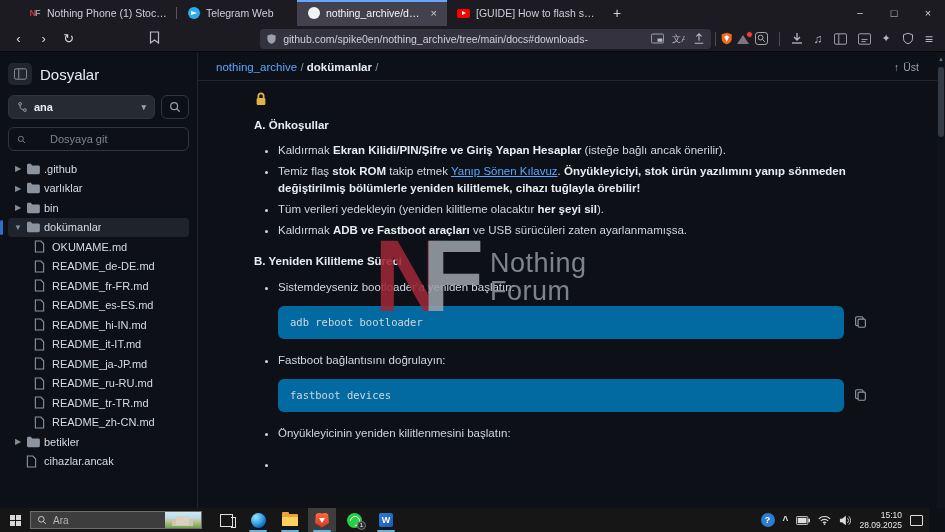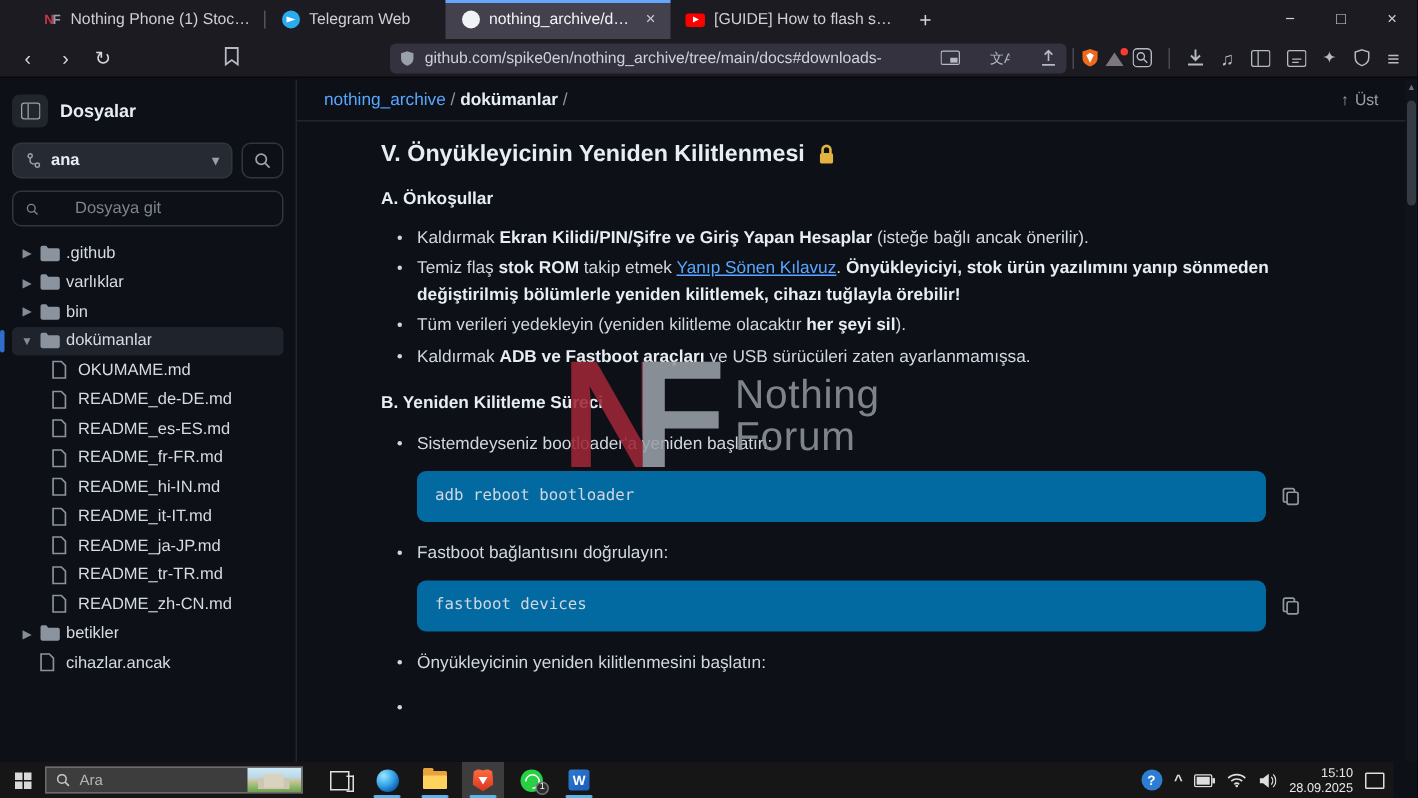--- a/index.html
+++ b/index.html
@@ -25,34 +25,34 @@
   .fav-tg { width:12px; height:12px; border-radius:50%; background:#2aabee; position:relative; }
   .fav-tg::after { content:""; position:absolute; left:3px; top:4px; border-left:6px solid #fff; border-top:2.5px solid transparent; border-bottom:2.5px solid transparent; }
   .fav-gh { width:12px; height:12px; border-radius:50%; background:#f0f3f6; }
   .fav-yt { width:13px; height:9px; border-radius:2px; background:#f00; position:relative; }
   .fav-yt::after { content:""; position:absolute; left:5px; top:2.5px; border-left:4px solid #fff; border-top:2px solid transparent; border-bottom:2px solid transparent; }
 
   .navbar { position:absolute; top:26px; left:0; right:0; height:26px; background:#1c1b22; border-bottom:1px solid #08080c; display:flex; align-items:center; padding:0 8px; gap:4px; }
   .navbtn { color:#d6d6de; font-size:13px; width:22px; text-align:center; }
   .urlbar { display:flex; align-items:center; height:20px; width:470px; margin-left:96px; background:#33323e; border-radius:4px; padding:0 6px; gap:6px; }
   .urlbar .urltext { color:#ccd1d9; font-size:10.5px; white-space:nowrap; overflow:hidden; flex:1; }
-  .pgact { display:flex; align-items:center; gap:20px; }
+  .pgact { display:flex; align-items:center; gap:8px; }
   .glyphbtn { color:#b6bac2; font-size:11px; }
   .vsep { width:1px; height:14px; background:#4a4954; }
   .extmtn { position:relative; width:14px; height:12px; }
   .extmtn .mt { position:absolute; bottom:1px; left:0; border-left:6px solid transparent; border-right:6px solid transparent; border-bottom:9px solid #7d7580; }
   .extmtn .dot { position:absolute; top:-2px; right:-2px; width:7px; height:7px; border-radius:50%; background:#ff3b30; border:1px solid #1c1b22; color:#fff; font-size:5px; text-align:center; line-height:6px; }
   .toolicons { margin-left:auto; display:flex; align-items:center; gap:11px; padding-right:4px; }
 
   
   .gh { position:absolute; top:53px; left:0; right:0; bottom:24px; background:#0d1117; display:flex; }
   .gh-side { width:198px; flex:none; border-right:1px solid #21262d; padding:10px 8px 0 8px; position:relative; }
   .side-head { display:flex; align-items:center; gap:8px; margin-bottom:10px; }
   .iconbox { width:24px; height:22px; border-radius:5px; display:flex; align-items:center; justify-content:center; background:#21262d; }
-  .side-title { color:#e6edf3; font-weight:bold; font-size:12px; }
+  .side-title { color:#e6edf3; font-weight:normal; font-size:15px; }
   .side-ctrl { display:flex; gap:6px; margin-bottom:8px; }
   .branchbtn { flex:1; height:24px; background:#262b33; border:1px solid #30363d; border-radius:6px; display:flex; align-items:center; gap:6px; padding:0 8px; color:#e6edf3; font-size:11px; font-weight:bold; }
   .branchbtn .caret { margin-left:auto; color:#9aa0aa; font-size:9px; }
   .sqbtn { width:28px; height:24px; border:1px solid #30363d; border-radius:6px; display:flex; align-items:center; justify-content:center; }
   .gotobox { height:24px; border:1px solid #30363d; border-radius:6px; display:flex; align-items:center; gap:24px; padding:0 8px; margin-bottom:8px; }
   .gotobox input { background:transparent; border:none; outline:none; color:#7d8590; font-size:11px; width:130px; font-family:"Liberation Sans",sans-serif; }
   .gotobox input::placeholder { color:#7d8590; }
 
   .tree { font-size:11px; color:#d5dbe3; }
   .trow { height:19.5px; display:flex; align-items:center; position:relative; border-radius:4px; padding-left:2px; }
@@ -325,40 +325,40 @@
           <span class="tlbl">README_de-DE.md</span>
         </div>
         <div class="trow">
           <span class="tspace"></span>
             <span class="tind"></span>
           <span class="ticon">
               <svg width="11" height="13" viewBox="0 0 12 14">
                 <path d="M1.5 1h6l3 3v9h-9z" fill="none" stroke="#8b949e" stroke-width="1.2"></path>
               </svg>
             </span>
+          <span class="tlbl">README_fr-FR.md</span>
+        </div>
+        <div class="trow">
+          <span class="tspace"></span>
+            <span class="tind"></span>
+          <span class="ticon">
+              <svg width="11" height="13" viewBox="0 0 12 14">
+                <path d="M1.5 1h6l3 3v9h-9z" fill="none" stroke="#8b949e" stroke-width="1.2"></path>
+              </svg>
+            </span>
           <span class="tlbl">README_es-ES.md</span>
         </div>
         <div class="trow">
           <span class="tspace"></span>
             <span class="tind"></span>
           <span class="ticon">
               <svg width="11" height="13" viewBox="0 0 12 14">
                 <path d="M1.5 1h6l3 3v9h-9z" fill="none" stroke="#8b949e" stroke-width="1.2"></path>
               </svg>
             </span>
-          <span class="tlbl">README_fr-FR.md</span>
-        </div>
-        <div class="trow">
-          <span class="tspace"></span>
-            <span class="tind"></span>
-          <span class="ticon">
-              <svg width="11" height="13" viewBox="0 0 12 14">
-                <path d="M1.5 1h6l3 3v9h-9z" fill="none" stroke="#8b949e" stroke-width="1.2"></path>
-              </svg>
-            </span>
           <span class="tlbl">README_hi-IN.md</span>
         </div>
         <div class="trow">
           <span class="tspace"></span>
             <span class="tind"></span>
           <span class="ticon">
               <svg width="11" height="13" viewBox="0 0 12 14">
                 <path d="M1.5 1h6l3 3v9h-9z" fill="none" stroke="#8b949e" stroke-width="1.2"></path>
               </svg>
             </span>
@@ -366,20 +366,30 @@
         </div>
         <div class="trow">
           <span class="tspace"></span>
             <span class="tind"></span>
           <span class="ticon">
               <svg width="11" height="13" viewBox="0 0 12 14">
                 <path d="M1.5 1h6l3 3v9h-9z" fill="none" stroke="#8b949e" stroke-width="1.2"></path>
               </svg>
             </span>
           <span class="tlbl">README_ja-JP.md</span>
+        </div>
+        <div class="trow">
+          <span class="tspace"></span>
+            <span class="tind"></span>
+          <span class="ticon">
+              <svg width="11" height="13" viewBox="0 0 12 14">
+                <path d="M1.5 1h6l3 3v9h-9z" fill="none" stroke="#8b949e" stroke-width="1.2"></path>
+              </svg>
+            </span>
+          <span class="tlbl">README_ru-RU.md</span>
         </div>
         <div class="trow">
           <span class="tspace"></span>
             <span class="tind"></span>
           <span class="ticon">
               <svg width="11" height="13" viewBox="0 0 12 14">
                 <path d="M1.5 1h6l3 3v9h-9z" fill="none" stroke="#8b949e" stroke-width="1.2"></path>
               </svg>
             </span>
           <span class="tlbl">README_tr-TR.md</span>
@@ -421,21 +431,20 @@
           <a href="#">nothing_archive</a><span class="sep"> / </span><b>dokümanlar</b><span class="sep"> /</span>
         </span>
         <span class="totop">
           <span>↑</span>
           <span>Üst</span>
         </span>
       </div>
 
       <div class="mdbody">
         <div class="doctitle">
-          <span>V. Önyükleyicinin Yeniden Kilitlenmesi</span>
           <svg width="14" height="15" viewBox="0 0 16 17">
               <path d="M5 8V5.5a3 3 0 016 0V8" fill="none" stroke="#e3b341" stroke-width="2"></path>
               <rect x="3" y="8" width="10" height="8" rx="1.5" fill="#e3b341"></rect>
             </svg>
         </div>
 
         <div class="sechead">A. Önkoşullar</div>
         <ul class="mdlist">
           <li><span>Kaldırmak </span><b>Ekran Kilidi/PIN/Şifre ve Giriş Yapan Hesaplar</b><span> (isteğe bağlı ancak önerilir).</span></li>
           <li><span>Temiz flaş </span><b>stok ROM</b><span> takip etmek </span><a href="#" class="mdlink">Yanıp Sönen Kılavuz</a><span>. </span><b>Önyükleyiciyi, stok ürün yazılımını yanıp sönmeden değiştirilmiş bölümlerle yeniden kilitlemek, cihazı tuğlayla örebilir!</b></li>

